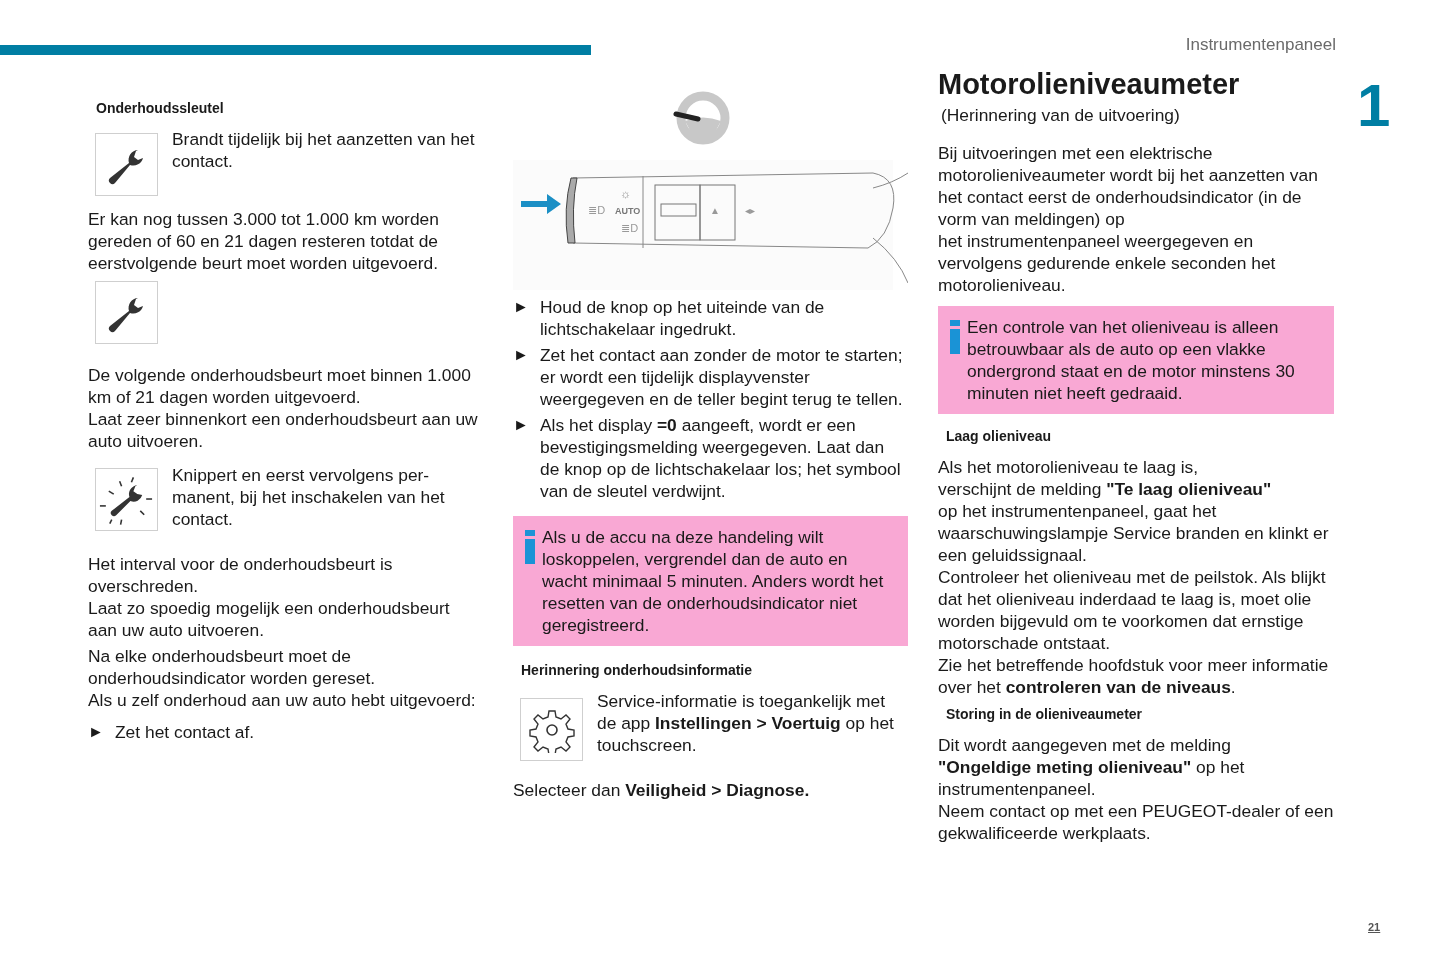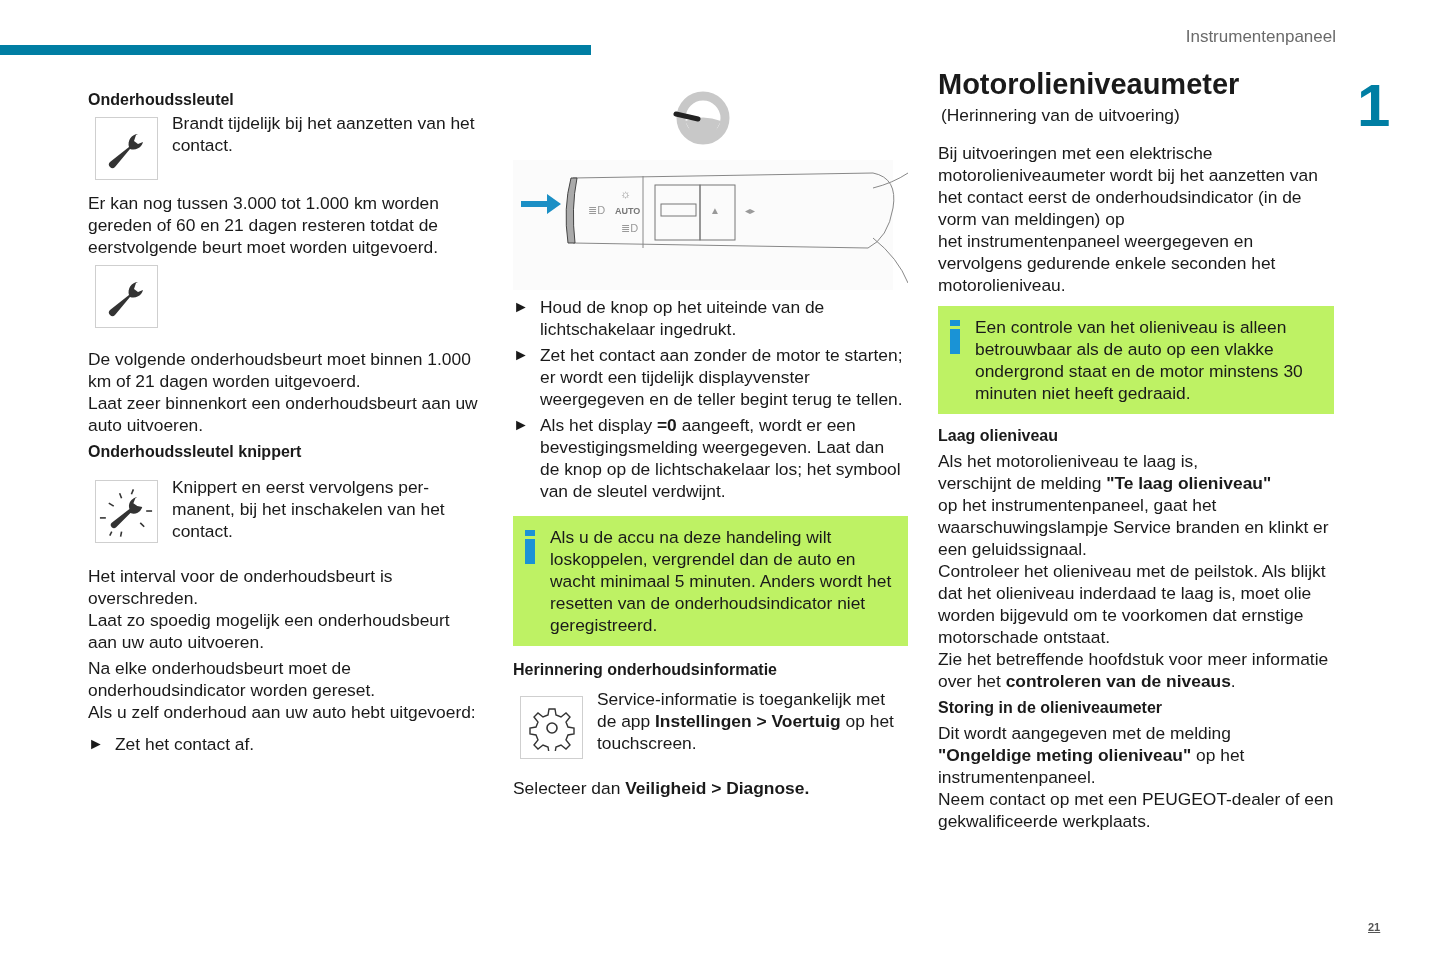--- a/index.html
+++ b/index.html
@@ -1,34 +1,34 @@
 <!DOCTYPE html>
 <html><head>
 <meta charset="utf-8">
 <style>
   html, body { margin:0; padding:0; background:#ffffff; }
   body { width:1445px; height:963px; position:relative; overflow:hidden;
          font-family:"Liberation Sans", sans-serif; color:#1a1a1a; font-size:17.4px; line-height:22px; }
   .topbar { position:absolute; left:0; top:45px; width:591px; height:10px; background:#007ea3; }
-  .running-head { position:absolute; right:109px; top:26px; font-size:17px; color:#6a6a6a; }
+  .running-head { position:absolute; right:109px; top:34px; font-size:17px; color:#6a6a6a; }
   .chapter-num { position:absolute; left:1357px; top:74px; font-size:60px; font-weight:bold; color:#007ea3; line-height:64px; }
   .page-num { position:absolute; left:1368px; top:916px; font-size:11px; font-weight:bold; color:#555;text-decoration:underline; }
   .col { position:absolute; }
   .col1 { left:88px; top:88px; width:392px; }
   .col2 { left:513px; top:88px; width:395px; }
   .col3 { left:938px; top:64px; width:396px; }
-  h3 { font-size:16px; font-weight:bold; margin:0; line-height:24px; }
+  h3 { font-size:14px; font-weight:bold; margin:8px; line-height:24px; }
   p { margin:0; }
   .iconrow { display:flex; align-items:flex-start; }
   .iconbox { width:63px; height:63px; border:1px solid #cfcfcf; box-sizing:border-box; flex:0 0 auto;
              display:flex; align-items:center; justify-content:center; margin-right:14px; margin-left:7px; margin-top:6px; }
   .iconrow .txt { padding-top:0; }
   .bullet { display:flex; }
   .bullet .tri { width:27px; flex:0 0 auto; font-size:16px; }
-  .note { background:#bef264; padding:10px 12px 10px 12px; position:relative; }
+  .note { background:#f9a8d4; padding:10px 12px 10px 4px; position:relative; }
   .note .ibar { position:absolute; left:12px; top:14px; width:10px; height:34px; }
   .note .ibar .dot { position:absolute; left:0; top:0; width:10px; height:6px; background:#1a93d6; }
   .note .ibar .stem { position:absolute; left:0; top:9px; width:10px; height:25px; background:#1a93d6; }
   .note .first { padding-left:25px; }
   b { font-weight:bold; }
   h1 { font-size:29px; font-weight:bold; margin:0; line-height:40px; }
   .illus { position:relative; width:395px; height:200px; }
 </style>
 </head>
 <body>
@@ -51,21 +51,20 @@
   <p style="margin-top:12px;">Er kan nog tussen 3.000 tot 1.000 km worden gereden of 60 en 21 dagen resteren totdat de eerstvolgende beurt moet worden uitgevoerd.</p>
   <div class="iconrow" style="margin-top:4px;">
     <div class="iconbox" style="margin-top:3px;">
       <svg width="50" height="50" viewBox="0 0 50 50">
           <path d="M36 10 a10 10 0 0 0 -9 13 L8 38 a3.5 3.5 0 0 0 5 5 L28 25 a10 10 0 0 0 13 -7 L36 20 L32 17 L34 11 Z" fill="#333"></path>
         </svg>
     </div>
   </div>
   <p style="margin-top:20px;">De volgende onderhoudsbeurt moet binnen 1.000 km of 21 dagen worden uitgevoerd.</p>
   <p>Laat zeer binnenkort een onderhoudsbeurt aan uw auto uitvoeren.</p>
-  <h3 style="margin-top:4px;">Onderhoudssleutel knippert</h3>
   <div class="iconrow" style="margin-top:12px;">
     <div class="iconbox" style="margin-top:4px;">
       <svg width="62" height="62" viewBox="0 0 62 62">
         <path d="M42 16 a9 9 0 0 0 -8 12 L16 42 a3 3 0 0 0 4.5 4.5 L35 32 a9 9 0 0 0 12 -6 L42 25 L38 22 L40 17 Z" fill="#333"></path>
         <g stroke="#333" stroke-width="1.6">
           <line x1="24" y1="12" x2="26" y2="17"></line>
             <line x1="38" y1="8" x2="36" y2="13"></line>
           <line x1="13" y1="22" x2="18" y2="25"></line>
             <line x1="4" y1="37" x2="10" y2="37"></line>
           <line x1="51" y1="30" x2="57" y2="30"></line>

